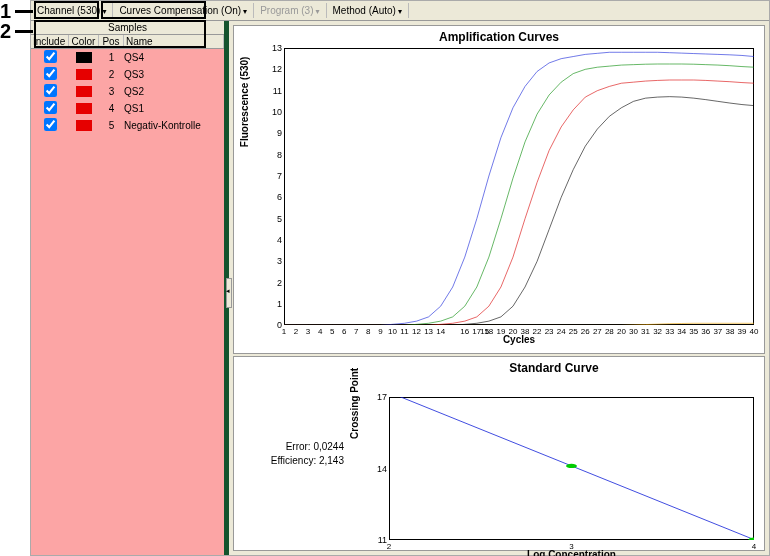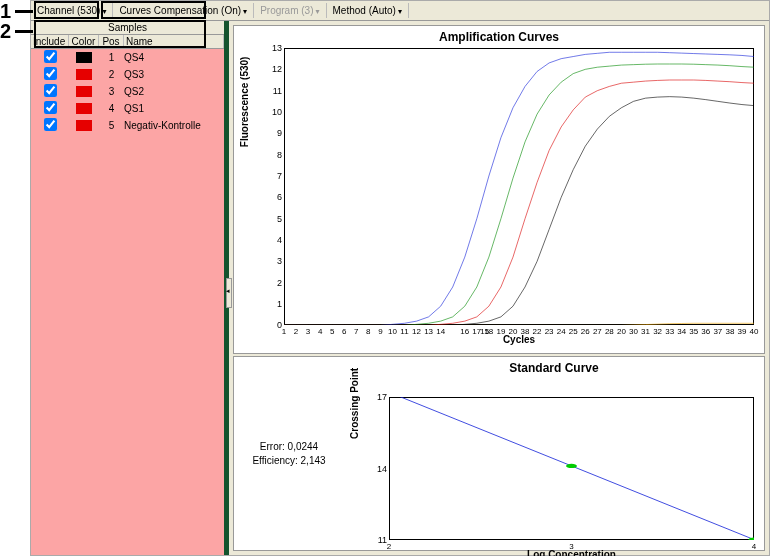--- a/index.html
+++ b/index.html
@@ -49,21 +49,21 @@
   .y-label { position: absolute; left: -40px; top: 50%; transform: rotate(-90deg) translateX(50%); transform-origin: left center; font-size: 10px; font-weight: bold; white-space: nowrap; }
   .x-label { text-align: center; font-size: 10px; font-weight: bold; position: absolute; bottom: -20px; left: 0; right: 0; }
   
   .y-ticks { position: absolute; left: -20px; top: 0; bottom: 0; width: 18px; }
   .y-tick { position: absolute; right: 0; font-size: 9px; transform: translateY(-50%); }
   .x-ticks { position: absolute; left: 0; right: 0; bottom: -12px; height: 10px; }
   .x-tick { position: absolute; font-size: 8px; transform: translateX(-50%); }
   
   svg.curves { position: absolute; inset: 0; width: 100%; height: 100%; }
   
-  .std-stats { width: 110px; display: flex; flex-direction: column; justify-content: center; align-items: center; font-size: 10px; line-height: 1.4; }
+  .std-stats { width: 110px; display: flex; flex-direction: column; justify-content: center; align-items: flex-end; font-size: 10px; line-height: 1.4; }
   .std-chart-wrap { flex: 1; position: relative; }
   .std-chart-area { position: relative; margin: 18px 10px 25px 45px; height: calc(100% - 50px); }
   
   .splitter { position: absolute; left: 195px; top: 50%; width: 6px; height: 30px; background: #ece9d8; border: 1px solid #999; cursor: col-resize; z-index: 50; }
   .splitter::before { content: "◂"; position: absolute; font-size: 7px; left: -1px; top: 8px; }
 </style>
 </head>
 <body>
 
 <div class="callout callout-1">1</div>

